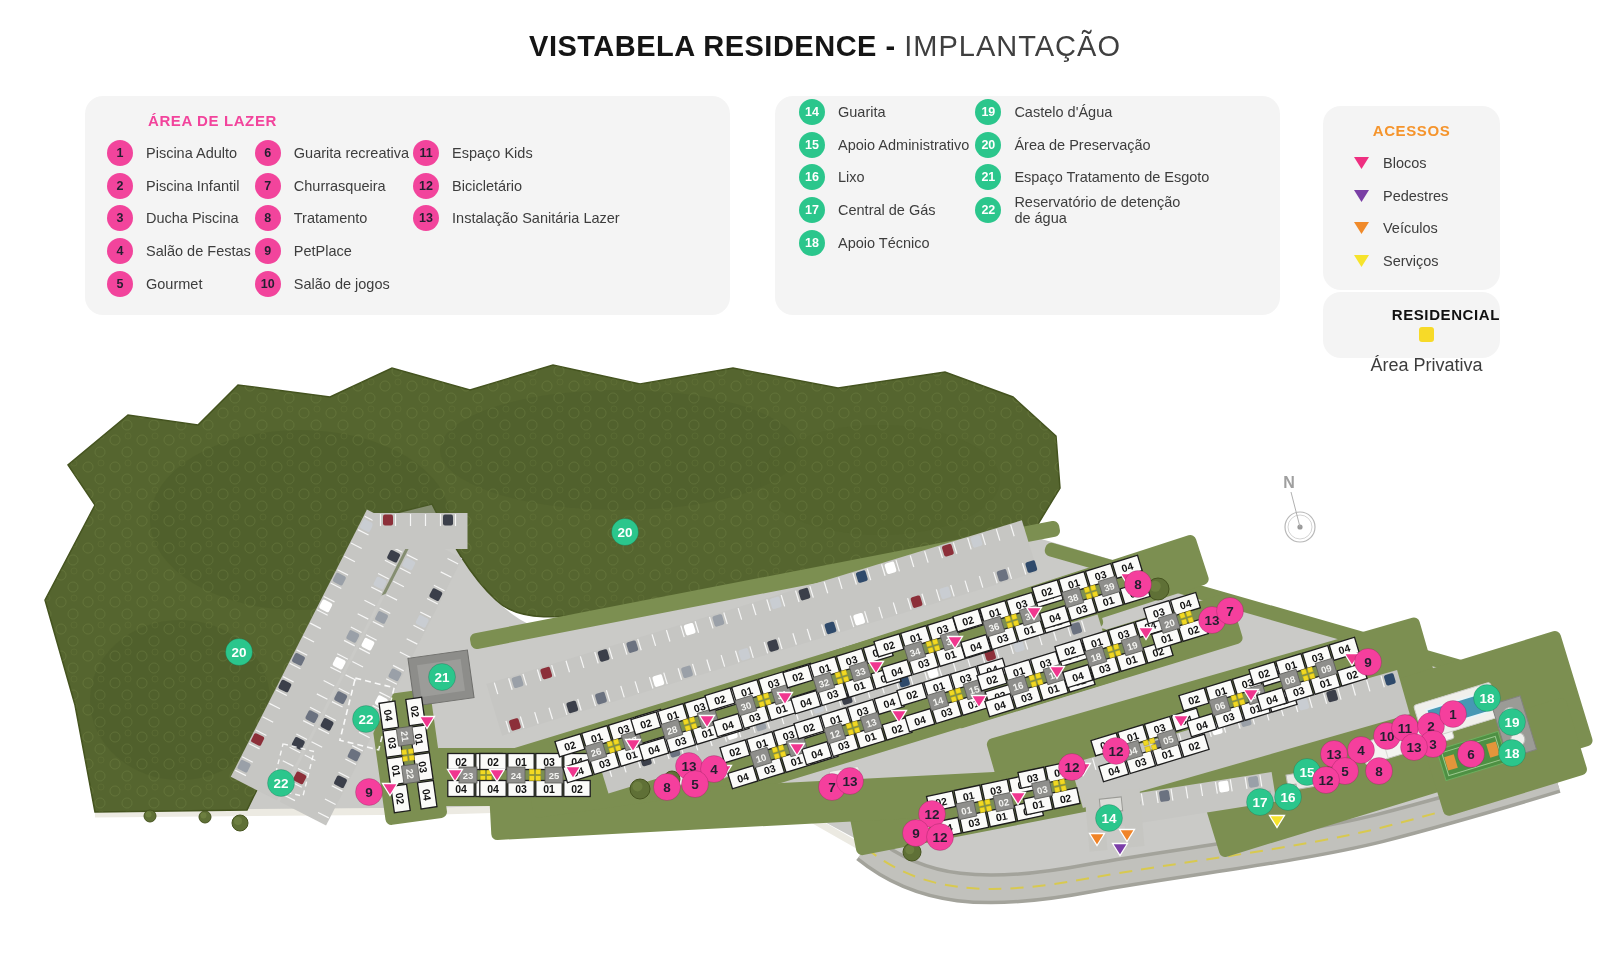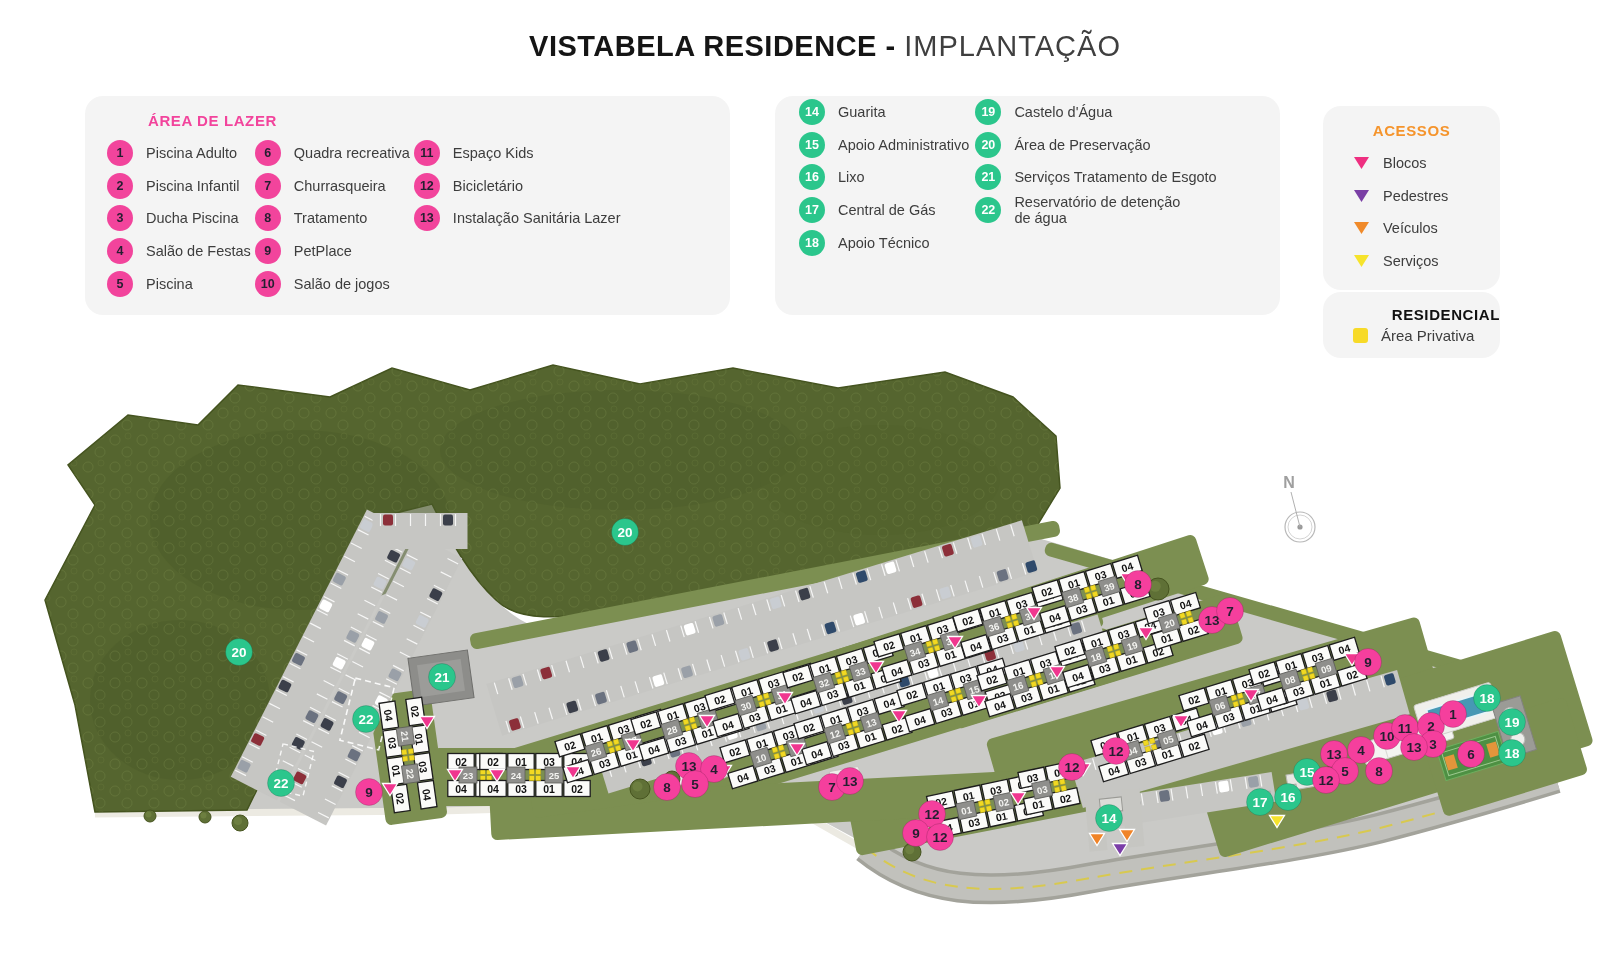--- a/index.html
+++ b/index.html
@@ -21,22 +21,22 @@
   .p-resid .panel-h{text-align:right;color:#111;margin:14px 0 4px 0;}
   .items{display:grid;grid-auto-flow:column;grid-auto-columns:max-content;}
   .p-lazer .items{grid-template-rows:repeat(5,32.6px);padding-left:22px;column-gap:4px;}
   .p-apoio .items{grid-template-rows:repeat(5,32.6px);padding-left:24px;column-gap:6px;}
   .p-acessos .items{grid-template-rows:repeat(4,32.6px);padding-left:30px;}
   .item{display:flex;align-items:center;gap:13px;font-size:14.5px;color:#3d3d3d;}
   .num{width:26px;height:26px;border-radius:50%;flex:0 0 26px;display:flex;
        align-items:center;justify-content:center;font-size:12.5px;font-weight:bold;}
   .leg-label{white-space:pre-line;line-height:1.12;}
   .tri{width:17px;height:14px;flex:0 0 17px;}
-  .swatch-row{display:flex;align-items:center;gap:13px;font-size:15px;color:#3d3d3d;
-              padding-left:30px;}
+  .swatch-row{display:flex;align-items:center;gap:13px;font-size:18px;color:#3d3d3d;
+              padding-left:30px;flex-direction:column;}
   .swatch{width:15px;height:15px;border-radius:3px;}
   #site-svg{position:absolute;left:0;top:0;}
 </style>
 </head>
 <body>
 
 <svg id="site-svg" width="1600" height="960" viewBox="0 0 1600 960">
   <defs>
     <pattern id="foliage" width="27" height="27" patternUnits="userSpaceOnUse">
       <circle cx="7" cy="8" r="5" fill="none" stroke="#7e8e4b" stroke-opacity=".30"></circle>
@@ -1234,25 +1234,25 @@
       <div class="item">
         <span class="num" style="background: rgb(242, 68, 156); color: rgb(36, 31, 48);">3</span>
         <span class="leg-label">Ducha Piscina</span>
       </div>
       <div class="item">
         <span class="num" style="background: rgb(242, 68, 156); color: rgb(36, 31, 48);">4</span>
         <span class="leg-label">Salão de Festas</span>
       </div>
       <div class="item">
         <span class="num" style="background: rgb(242, 68, 156); color: rgb(36, 31, 48);">5</span>
-        <span class="leg-label">Piscina</span>
+        <span class="leg-label">Gourmet</span>
       </div>
       <div class="item">
         <span class="num" style="background: rgb(242, 68, 156); color: rgb(36, 31, 48);">6</span>
-        <span class="leg-label">Quadra recreativa</span>
+        <span class="leg-label">Guarita recreativa</span>
       </div>
       <div class="item">
         <span class="num" style="background: rgb(242, 68, 156); color: rgb(36, 31, 48);">7</span>
         <span class="leg-label">Churrasqueira</span>
       </div>
       <div class="item">
         <span class="num" style="background: rgb(242, 68, 156); color: rgb(36, 31, 48);">8</span>
         <span class="leg-label">Tratamento</span>
       </div>
       <div class="item">
@@ -1303,21 +1303,21 @@
       <div class="item">
         <span class="num" style="background: rgb(43, 198, 140); color: rgb(255, 255, 255);">19</span>
         <span class="leg-label">Castelo d'Água</span>
       </div>
       <div class="item">
         <span class="num" style="background: rgb(43, 198, 140); color: rgb(255, 255, 255);">20</span>
         <span class="leg-label">Área de Preservação</span>
       </div>
       <div class="item">
         <span class="num" style="background: rgb(43, 198, 140); color: rgb(255, 255, 255);">21</span>
-        <span class="leg-label">Serviços Tratamento de Esgoto</span>
+        <span class="leg-label">Espaço Tratamento de Esgoto</span>
       </div>
       <div class="item">
         <span class="num" style="background: rgb(43, 198, 140); color: rgb(255, 255, 255);">22</span>
         <span class="leg-label">Reservatório de detenção
 de água</span>
       </div>
     </div>
 </div>
 
 <div class="panel p-acessos">

